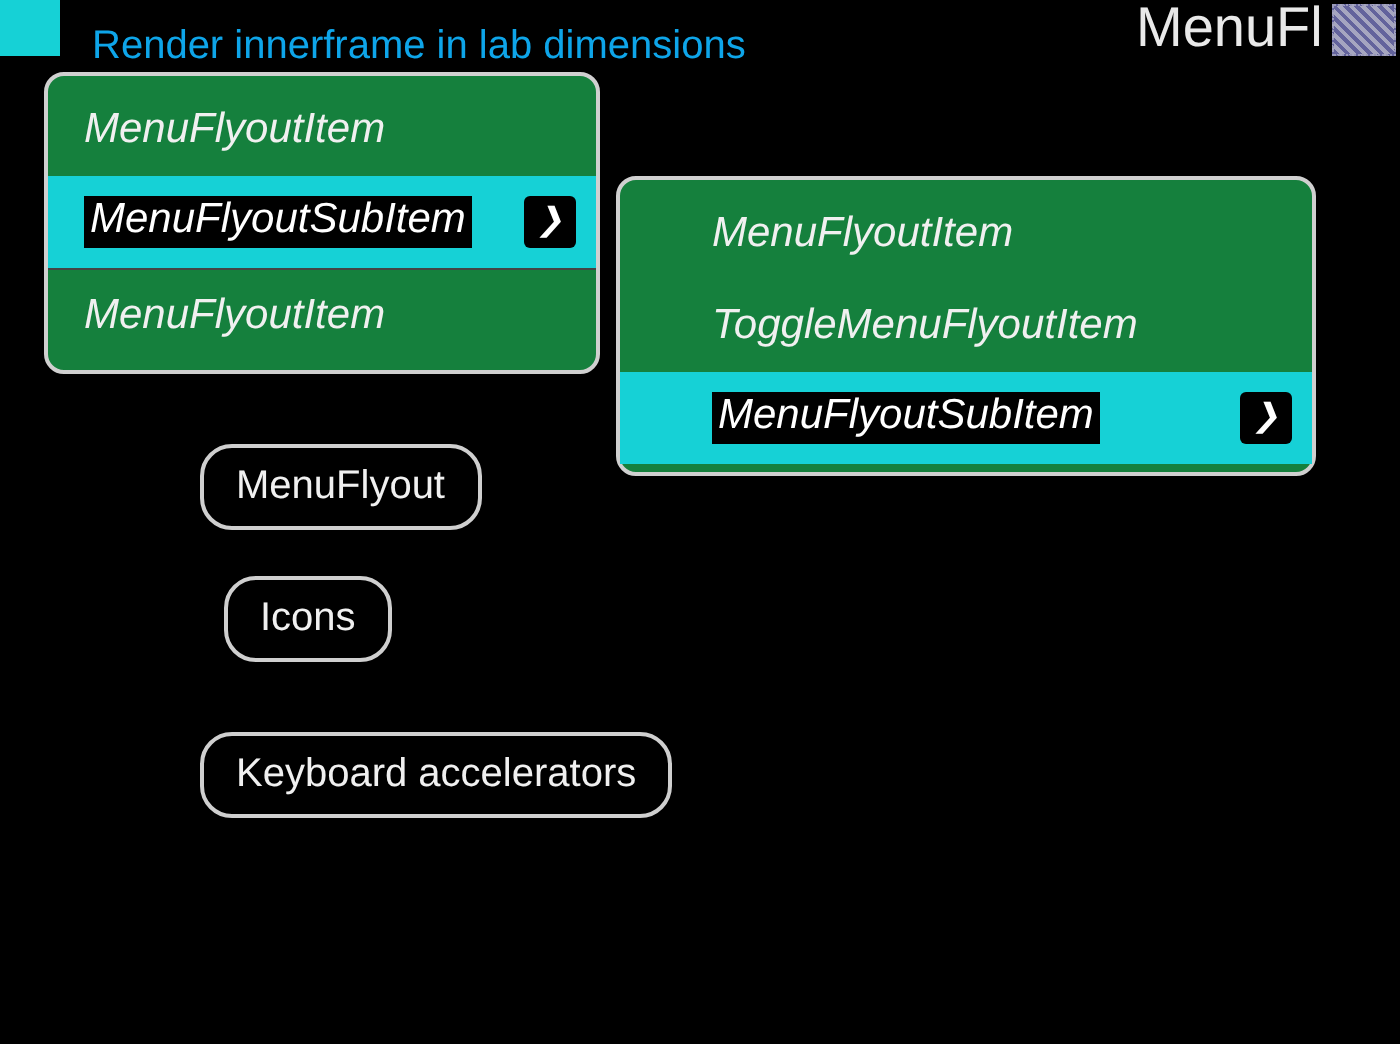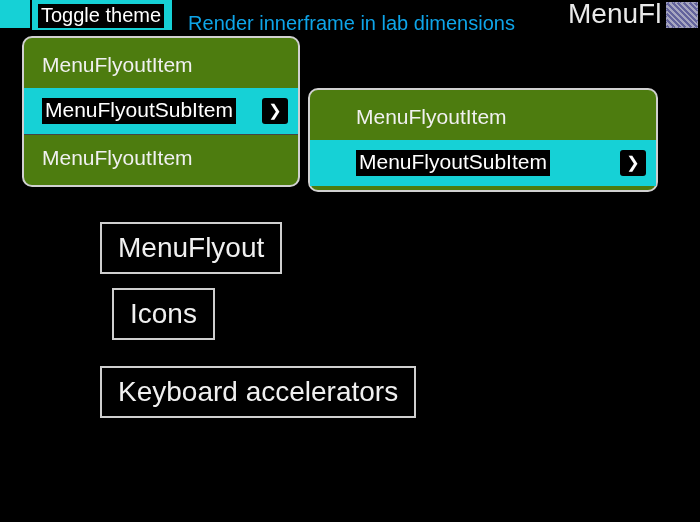--- a/index.html
+++ b/index.html
@@ -73,25 +73,26 @@
     width: 30px;
     height: 24px;
     border: 1px dotted #bfbfe8;
     background: repeating-linear-gradient(45deg,#7c7cc4 0 2px,#d0d0f0 2px 4px);
     opacity: 0.8;
   }
 
   
   .menu {
     position: absolute;
-    background: #4d7c0f;
+    background: #15803d;
     border: 2px solid #d0d0d0;
     border-radius: 10px;
     box-sizing: border-box;
     padding: 4px 0;
+    font-style: italic;
   }
   .menu-item {
     height: 46px;
     display: flex;
     align-items: center;
     padding: 0 18px 0 18px;
     font-size: 20px;
     color: #f0f0f0;
     position: relative;
     box-sizing: border-box;
@@ -146,43 +147,40 @@
     top: 88px;
     width: 350px;
   }
   #menu2 .menu-item { padding-left: 46px; font-size: 21px; }
   #menu2 .menu-item.active { padding-left: 46px; }
 
   
   .outline-btn {
     position: absolute;
     border: 2px solid #cfcfcf;
-    border-radius: 0;
+    border-radius: 16px;
     background: transparent;
     color: #f0f0f0;
-    font-size: 28px;
+    font-size: 20px;
     padding: 8px 16px;
     display: inline-flex;
     align-items: center;
     justify-content: center;
     font-family: inherit;
   }
   #btn-menuflyout { left: 100px; top: 222px; }
   #btn-icons      { left: 112px; top: 288px; }
   #btn-accel      { left: 100px; top: 366px; }
 </style>
 </head>
 <body>
 
 <div class="topbar">
   <div class="cyan-edge"></div>
 
-  <div class="toggle-theme">
-    <span class="sel">Toggle theme</span>
-  </div>
 
   <div class="render-label">Render innerframe in lab dimensions</div>
 
   <div class="title-crop">MenuFl</div>
 
   <div class="select-tool"></div>
 </div>
 
 <div id="menu1" class="menu">
 
@@ -203,20 +201,23 @@
     <span>MenuFlyoutItem</span>
   </div>
 </div>
 
 <div id="menu2" class="menu">
 
   <div class="menu-item">
     <span>MenuFlyoutItem</span>
   </div>
 
+  <div class="menu-item">
+    <span>ToggleMenuFlyoutItem</span>
+  </div>
 
   <div class="menu-item active has-arrow">
     <span class="label-sel">MenuFlyoutSubItem</span>
     <span class="arrow-box">
       <span class="arrow-glyph">❯</span>
     </span>
   </div>
 </div>
 
 <button id="btn-menuflyout" class="outline-btn">MenuFlyout</button>

